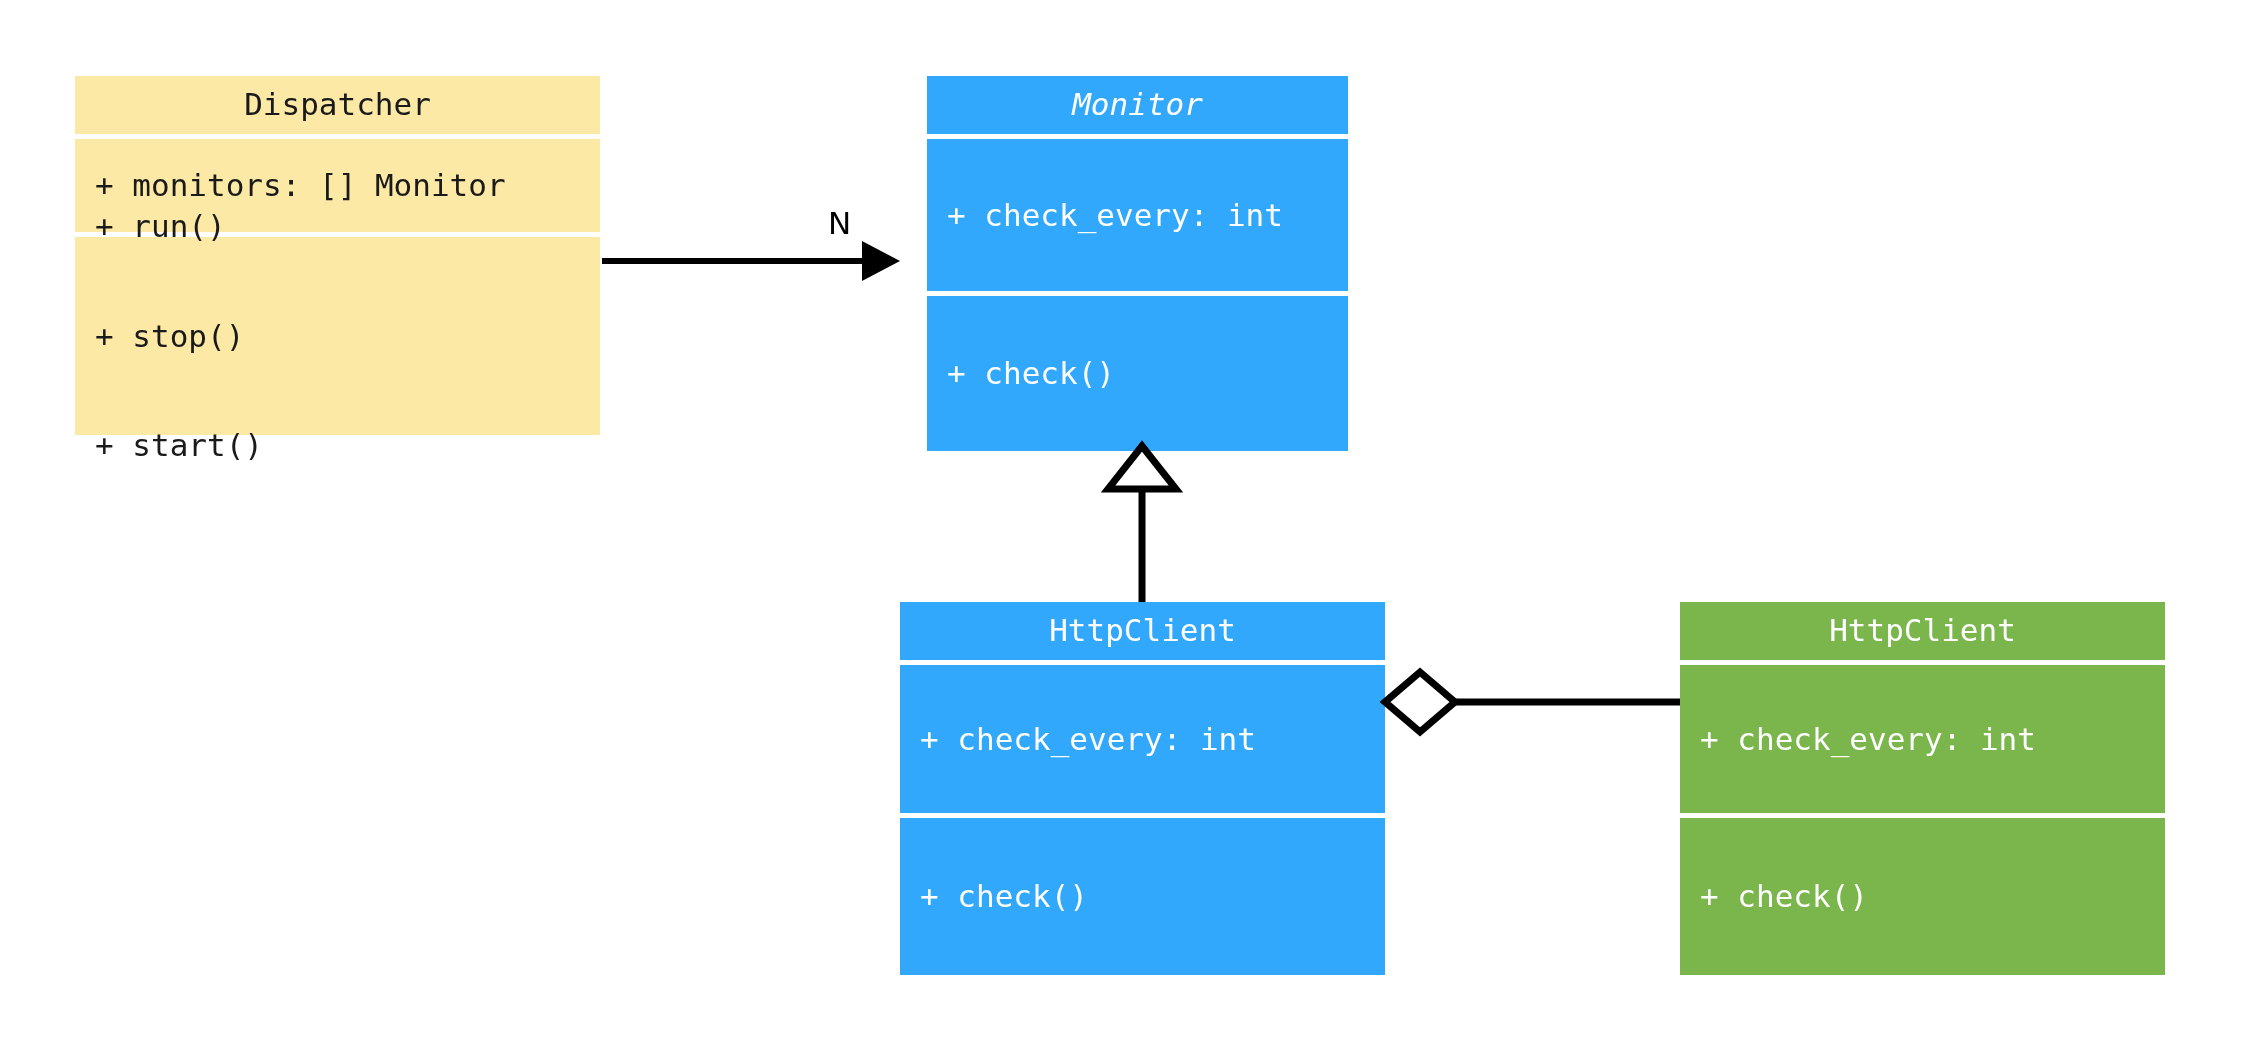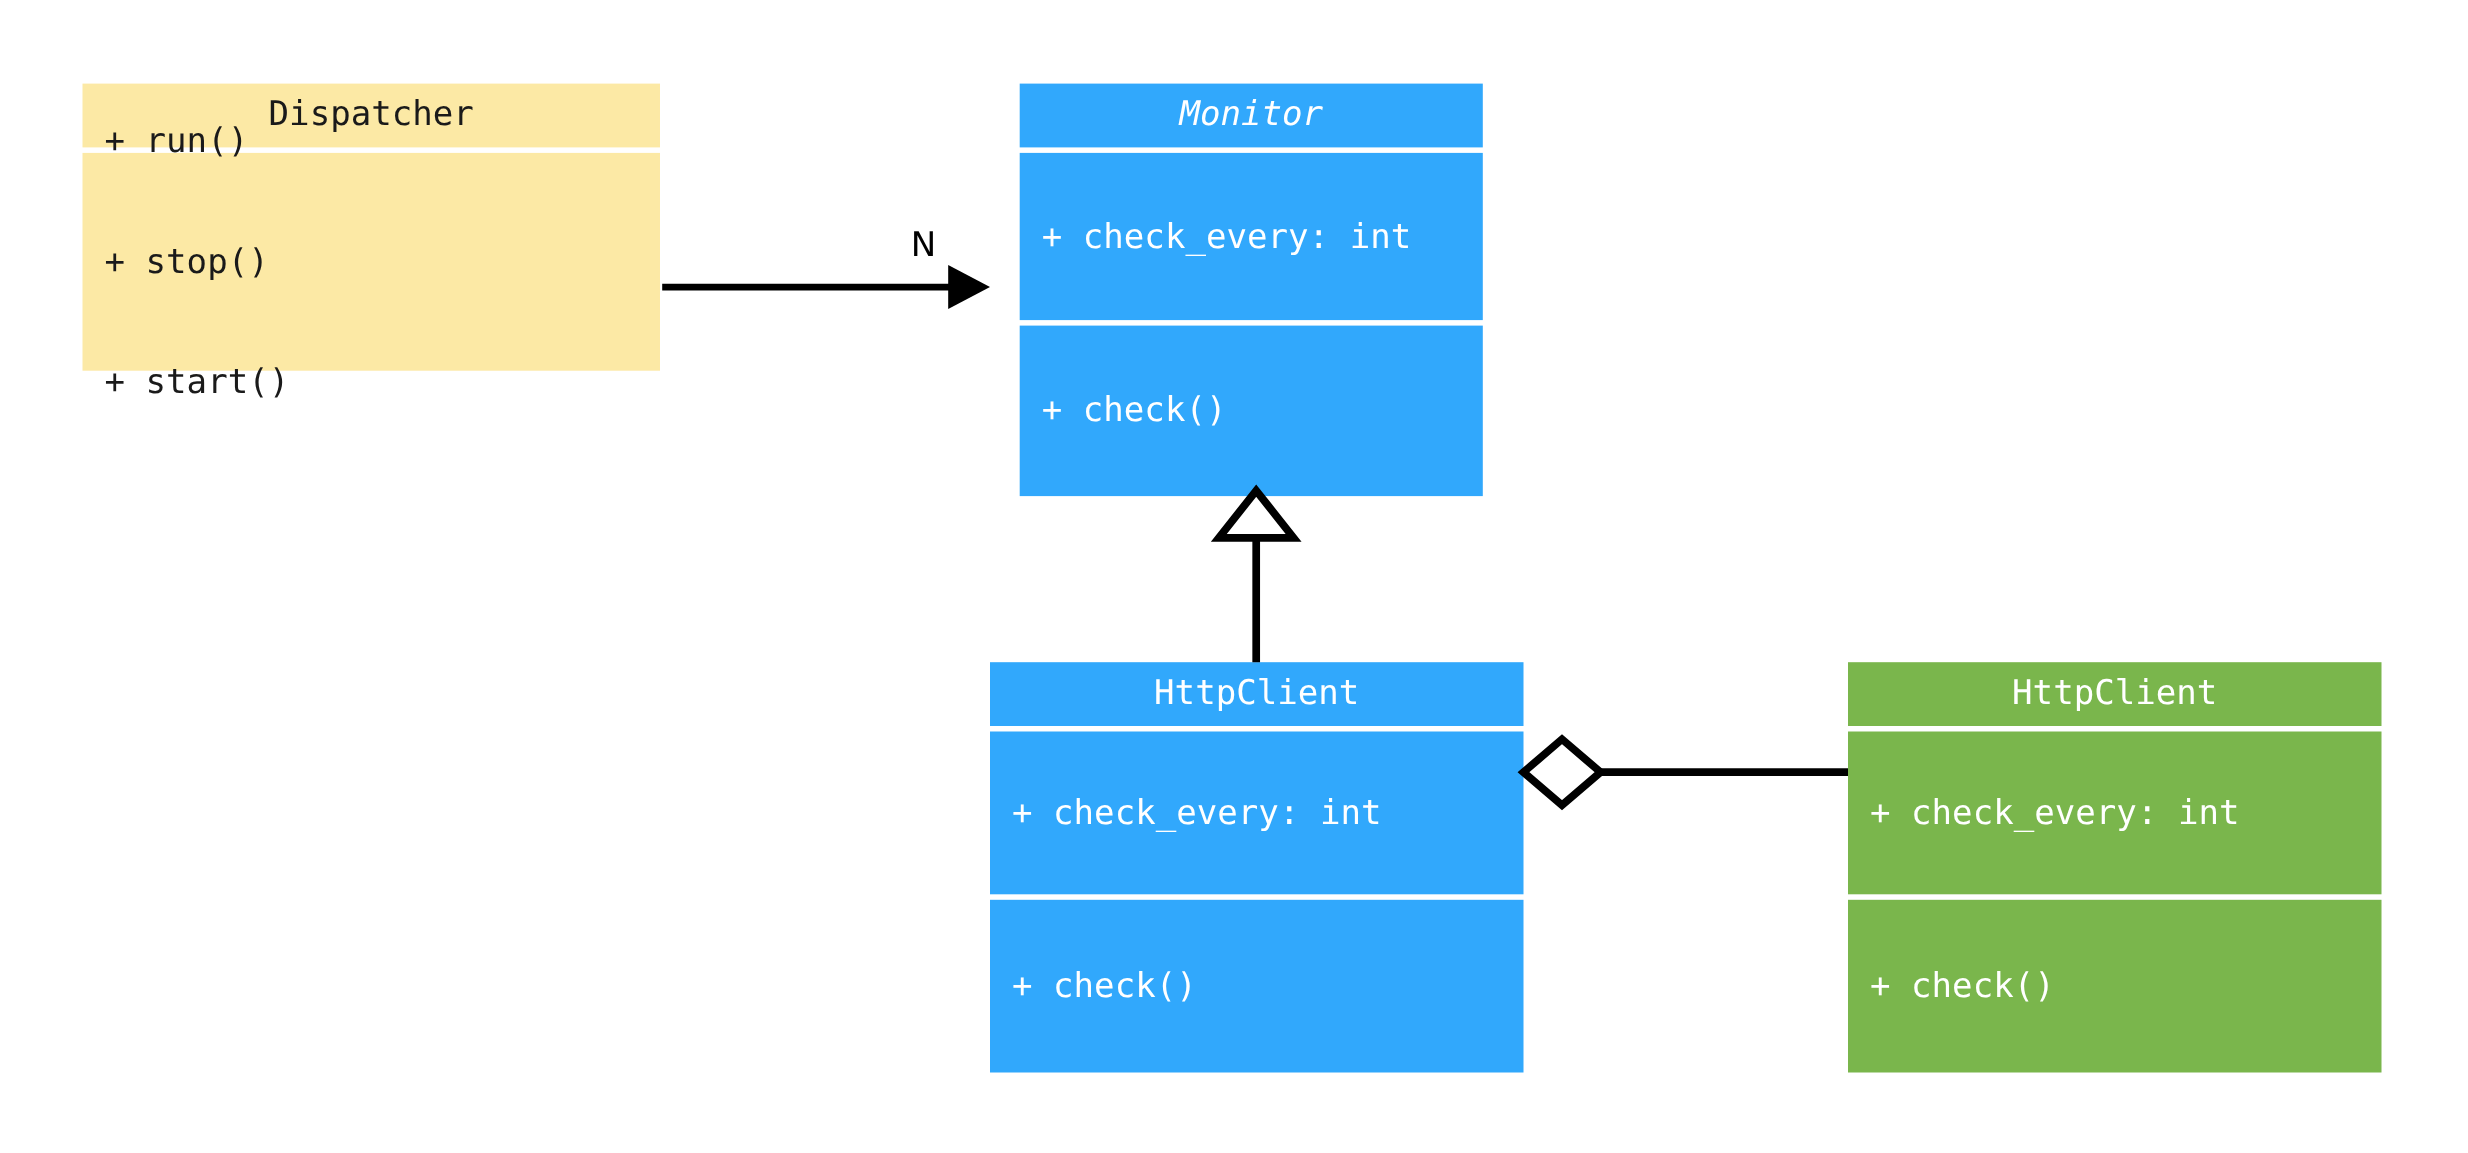--- a/index.html
+++ b/index.html
@@ -88,20 +88,25 @@
 </style>
 </head>
 <body>
 
 <div id="canvas">
 
   <div class="uml-class theme-yellow" style="left:75px; top:76px; width:525px;">
     <div class="uml-section" style="height:58px;">
       <div class="uml-title">Dispatcher</div>
     </div>
+    <div class="uml-section" style="height:93px;">
+      <div class="uml-members">
+        <span class="uml-member-line">+ monitors: [] Monitor</span>
+      </div>
+    </div>
     <div class="uml-section" style="height:198px;">
       <div class="uml-members">
         <span class="uml-member-line">+ run()</span>
         <span class="uml-member-line">+ stop()</span>
         <span class="uml-member-line">+ start()</span>
       </div>
     </div>
   </div>
 
   <div class="uml-class theme-blue" style="left:900px; top:76px; width:448px;padding-left:27px;">

